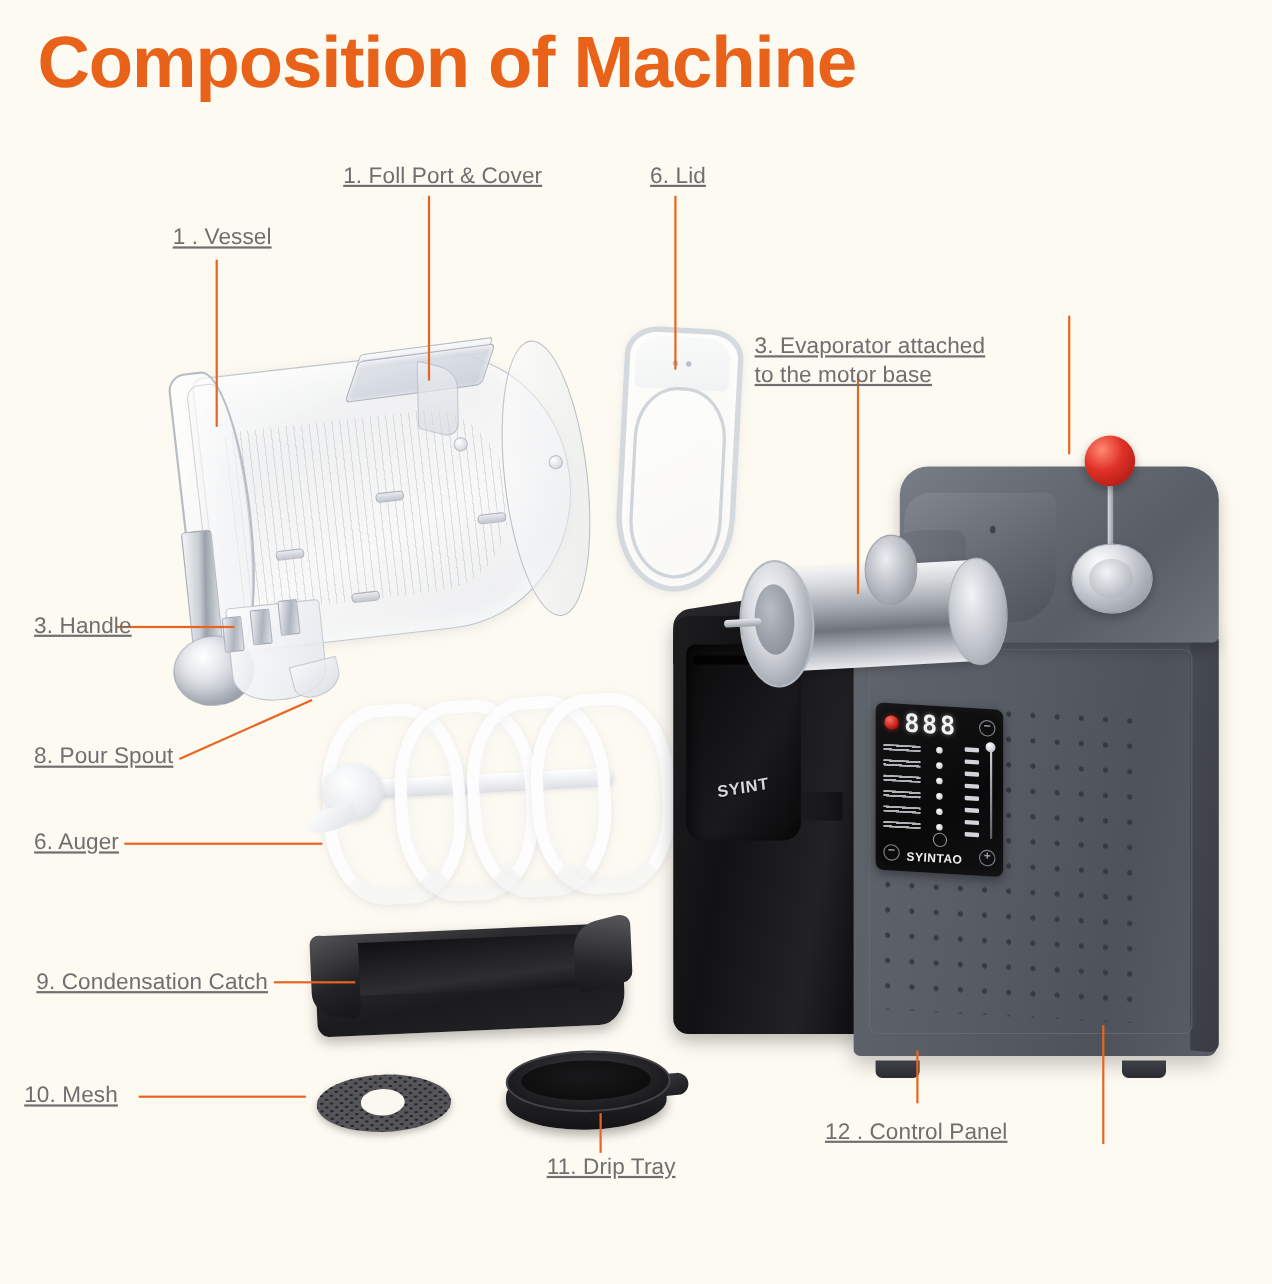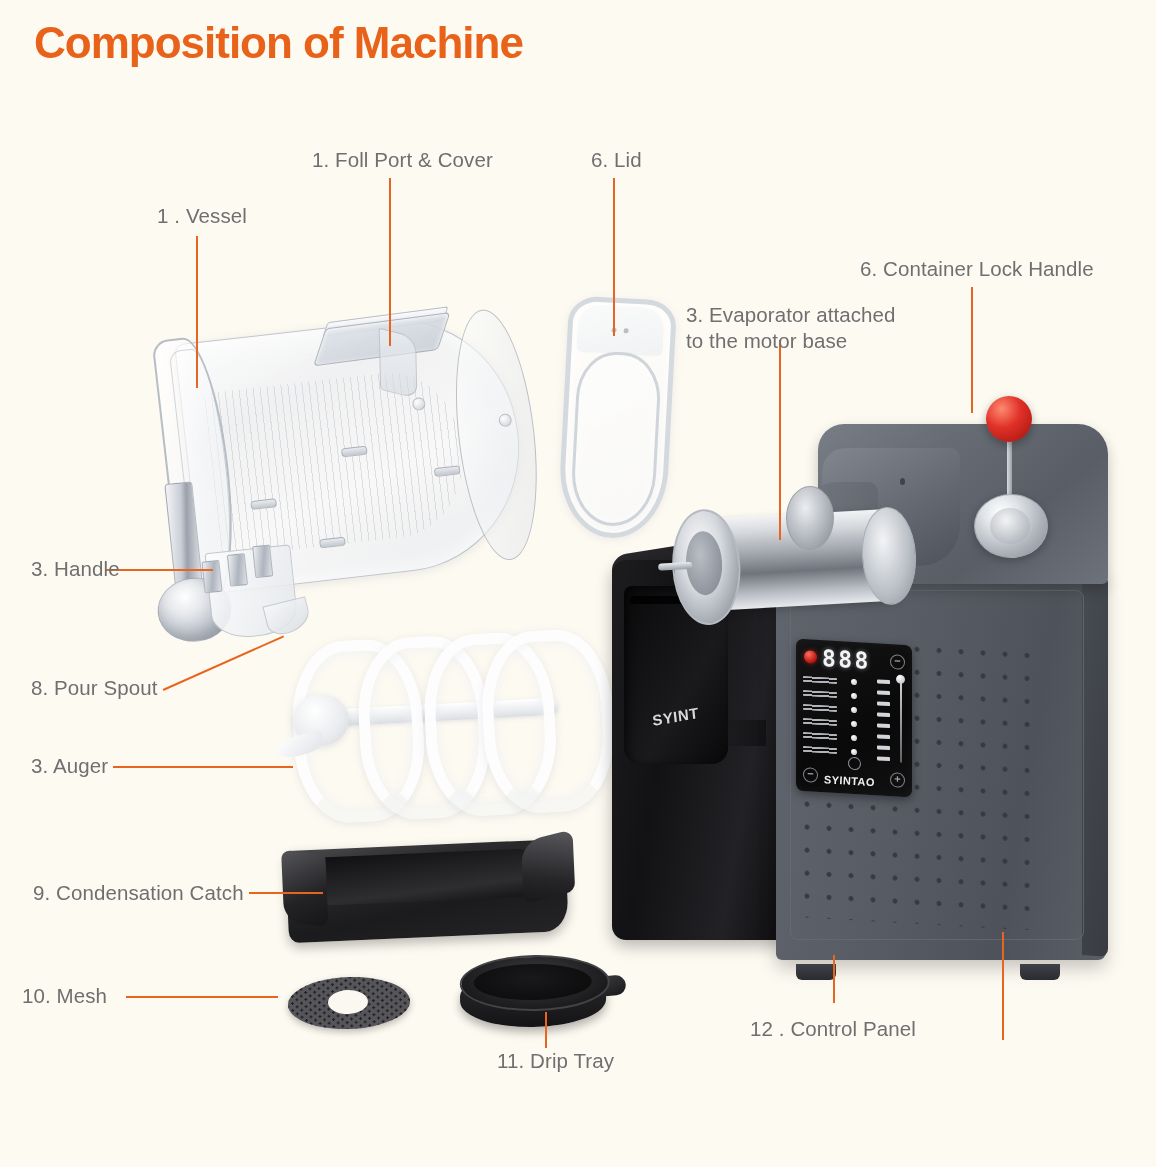--- a/index.html
+++ b/index.html
@@ -8,34 +8,35 @@
     background:#fdfaf2;
     font-family:"Liberation Sans","DejaVu Sans",sans-serif;
     overflow:hidden;
     position:relative;
   }
   #stage{position:absolute;inset:0;}
 
   
   .title{
     position:absolute;left:34px;top:18px;
-    font-size:44px;font-weight:bold;
+    font-size:66px;font-weight:bold;
     letter-spacing:-1px;
     color:#e8621a;
     white-space:nowrap;
   }
 
   
   .lbl{
     position:absolute;
     color:#6f6f6f;
     font-size:20.5px;
     line-height:26px;
     white-space:pre;
     letter-spacing:.1px;
+    text-decoration:underline;
   }
   .lbl.two{white-space:pre-line;}
 
   
   .lead{position:absolute;background:#e8651f;}
   .leadv{width:1.6px;}
   .leadh{height:1.6px;}
   .leadd{position:absolute;height:1.6px;background:#e8651f;transform-origin:0 50%;}
 
   
@@ -696,24 +697,23 @@
   <div class="lead leadv" style="left:971px;top:287px;height:126px;"></div>
   <div class="lead leadh" style="left:249px;top:892px;width:74px;"></div>
   <div class="lead leadh" style="left:126px;top:996px;width:152px;"></div>
   <div class="lead leadv" style="left:545px;top:1012px;height:36px;"></div>
   <div class="lead leadv" style="left:833px;top:955px;height:48px;"></div>
   <div class="lead leadv" style="left:1002px;top:932px;height:108px;"></div>
 
   <div class="lbl" style="left:312px;top:147px;">1. Foll Port &amp; Cover</div>
   <div class="lbl" style="left:157px;top:203px;">1 . Vessel</div>
   <div class="lbl" style="left:591px;top:147px;">6. Lid</div>
-  <div class="lbl" style="left:31px;top:753px;">3. Auger</div>
+  <div class="lbl" style="left:31px;top:753px;">6. Auger</div>
   <div class="lbl two" style="left:686px;top:302px;">3. Evaporator attached
 to the motor base</div>
-  <div class="lbl" style="left:860px;top:256px;">6. Container Lock Handle</div>
   <div class="lbl" style="left:31px;top:556px;">3. Handle</div>
   <div class="lbl" style="left:31px;top:675px;">8. Pour Spout</div>
   <div class="lbl" style="left:33px;top:880px;">9. Condensation Catch</div>
   <div class="lbl" style="left:22px;top:983px;">10. Mesh</div>
   <div class="lbl" style="left:497px;top:1048px;">11. Drip Tray</div>
   <div class="lbl" style="left:750px;top:1016px;">12 . Control Panel</div>
 
 </div>
 
 </body></html>

